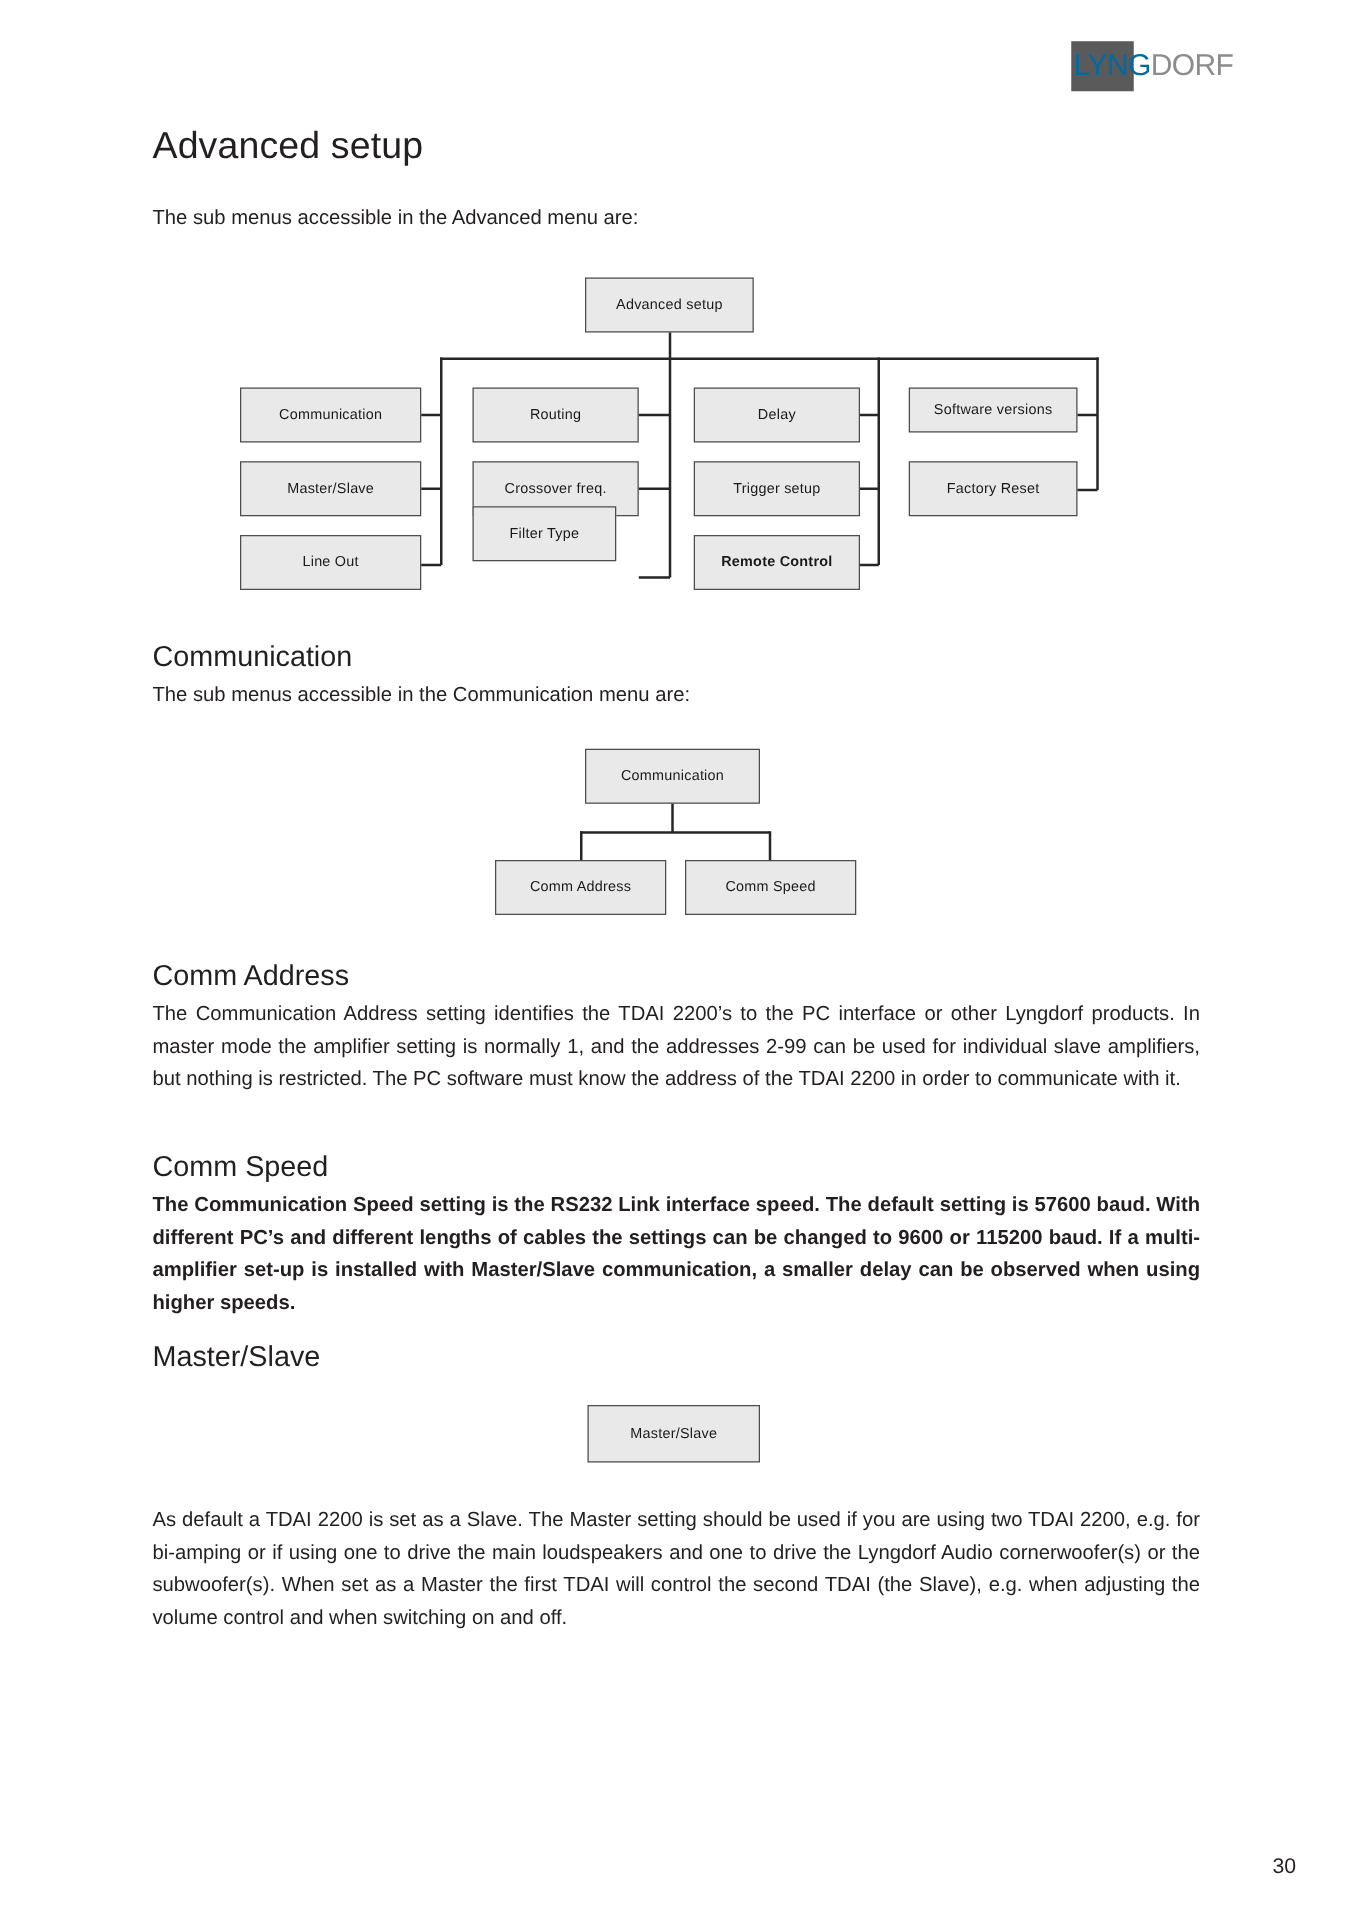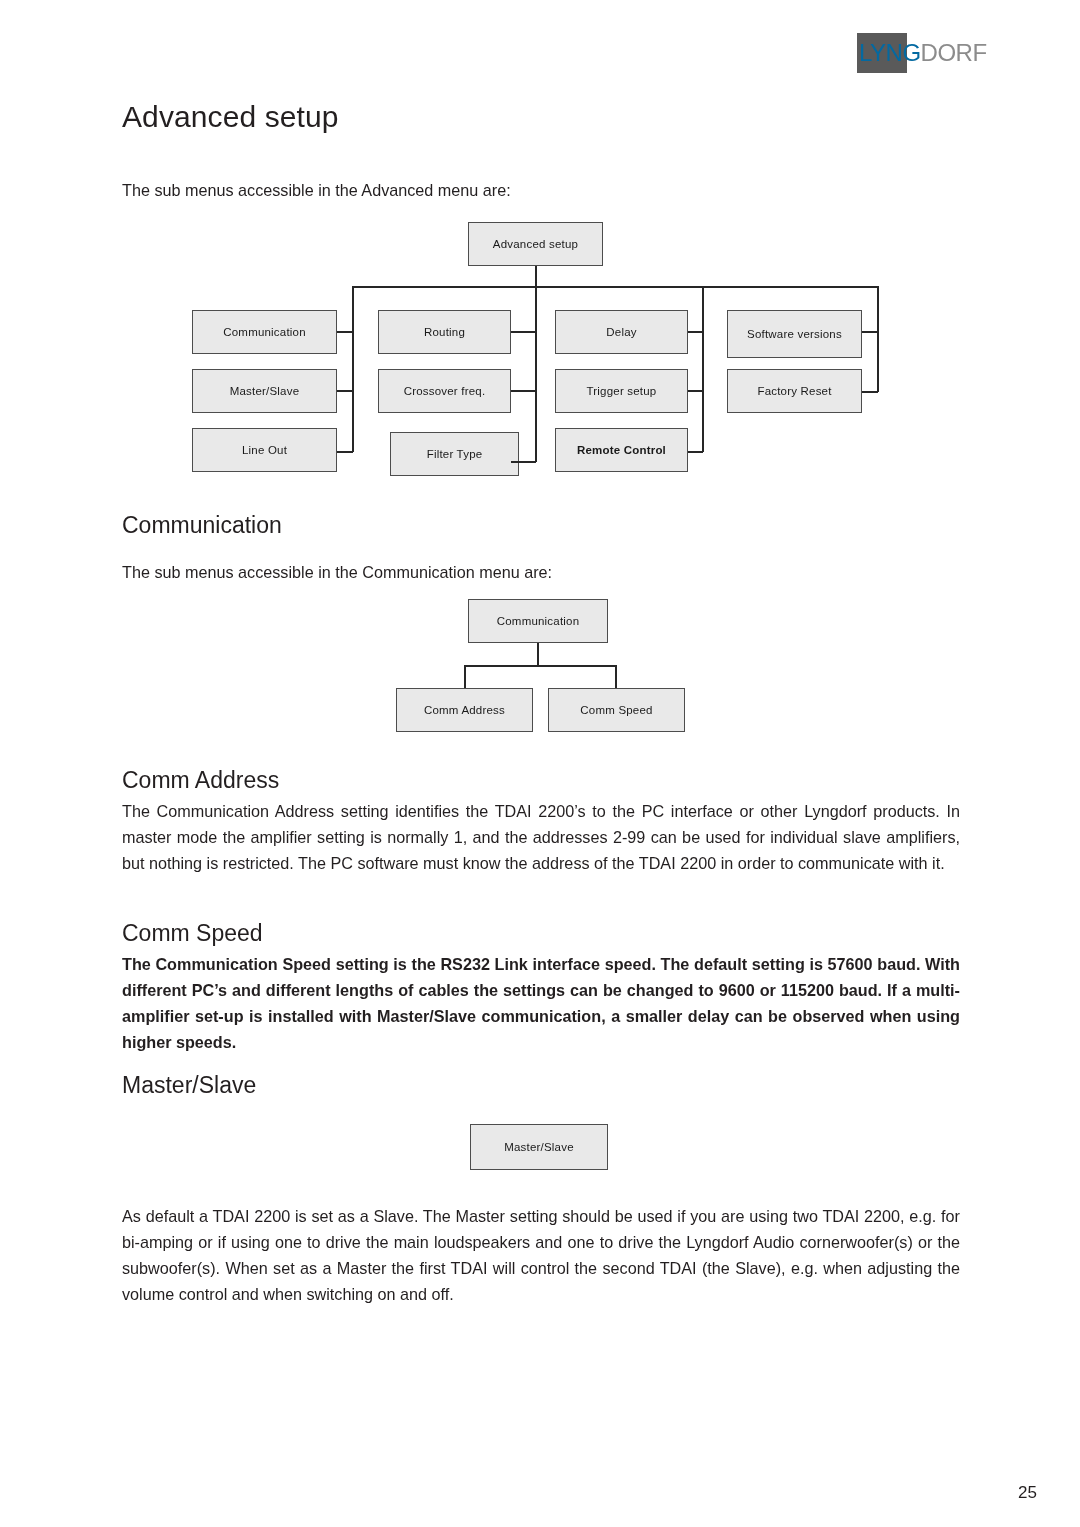--- a/index.html
+++ b/index.html
@@ -66,21 +66,21 @@
   .para {
     position: absolute;
     left: 122px;
     width: 838px;
     font-size: 16.2px;
     line-height: 26px;
     text-align: justify;
     text-justify: inter-word;
     color: #231f20;
   }
-  .para.plain { text-align: left; margin-top: 16px; }
+  .para.plain { text-align: left; }
 
   .pagenum {
     position: absolute;
     left: 1018px;
     top: 1483px;
     font-size: 17px;
     color: #231f20;
   }
 
   
@@ -136,33 +136,33 @@
   <div class="hline" style="left:337px; top:331px; width:16px;"></div>
   <div class="node" style="left:192px; top:369px; width:145px; height:44px;">Master/Slave</div>
   <div class="hline" style="left:337px; top:390px; width:16px;"></div>
   <div class="node" style="left:192px; top:428px; width:145px; height:44px;">Line Out</div>
   <div class="hline" style="left:337px; top:451px; width:16px;"></div>
 
   <div class="node" style="left:378px; top:310px; width:133px; height:44px;">Routing</div>
   <div class="hline" style="left:511px; top:331px; width:25px;"></div>
   <div class="node" style="left:378px; top:369px; width:133px; height:44px;">Crossover freq.</div>
   <div class="hline" style="left:511px; top:390px; width:25px;"></div>
-  <div class="node" style="left:378px; top:432px; width:129px; height:44px;margin-left:12px;">Filter Type</div>
+  <div class="node" style="left:378px; top:405px; width:115px; height:44px;">Filter Type</div>
   <div class="hline" style="left:511px; top:461px; width:25px;"></div>
 
   <div class="vline" style="left:702px; top:286px; height:166px;"></div>
   <div class="node" style="left:555px; top:310px; width:133px; height:44px;">Delay</div>
   <div class="hline" style="left:688px; top:331px; width:15px;"></div>
   <div class="node" style="left:555px; top:369px; width:133px; height:44px;">Trigger setup</div>
   <div class="hline" style="left:688px; top:390px; width:15px;"></div>
   <div class="node" style="left:555px; top:428px; width:133px; height:44px;font-weight:bold;">Remote Control</div>
   <div class="hline" style="left:688px; top:451px; width:15px;"></div>
 
   <div class="vline" style="left:877px; top:286px; height:106px;"></div>
-  <div class="node" style="left:727px; top:310px; width:135px; height:48px;text-align:right;">Software versions</div>
+  <div class="node" style="left:727px; top:310px; width:135px; height:36px;text-align:right;">Software versions</div>
   <div class="hline" style="left:862px; top:331px; width:16px;"></div>
   <div class="node" style="left:727px; top:369px; width:135px; height:44px;">Factory Reset</div>
   <div class="hline" style="left:862px; top:391px; width:16px;"></div>
 </div>
 
 <h2 class="h2" style="top:512px;">Communication</h2>
 <div class="para plain" style="top:543px;">The sub menus accessible in the Communication menu are:</div>
 
 <div class="diagram" style="left:0px; top:0px; width:1080px; height:760px;">
   <div class="node" style="left:468px; top:599px; width:140px; height:44px;">Communication</div>
@@ -185,13 +185,13 @@
 <div class="para" style="top:951px;font-weight:bold;">The Communication Speed setting is the RS232 Link interface speed. The default setting is 57600 baud. With different PC’s and different lengths of cables the settings can be changed to 9600 or 115200 baud. If a multi-amplifier set-up is installed with Master/Slave communication, a smaller delay can be observed when using higher speeds.</div>
 
 <h2 class="h2" style="top:1072px;">Master/Slave</h2>
 
 <div class="diagram" style="left:0px; top:0px; width:1080px; height:1200px;">
   <div class="node" style="left:470px; top:1124px; width:138px; height:46px;">Master/Slave</div>
 </div>
 
 <div class="para" style="top:1203px;">As default a TDAI 2200 is set as a Slave. The Master setting should be used if you are using two TDAI 2200, e.g. for bi-amping or if using one to drive the main loudspeakers and one to drive the Lyngdorf Audio cornerwoofer(s) or the subwoofer(s). When set as a Master the first TDAI will control the second TDAI (the Slave), e.g. when adjusting the volume control and when switching on and off.</div>
 
-<div class="pagenum">25</div>
+<div class="pagenum">30</div>
 
 </body></html>

